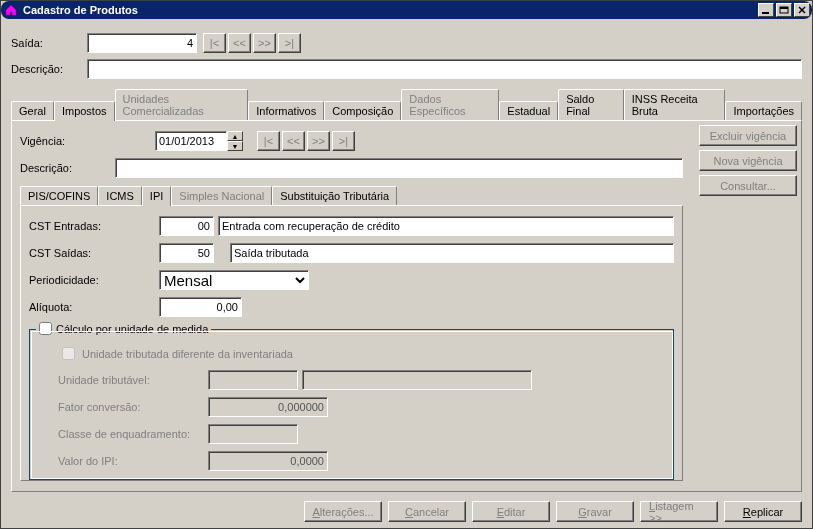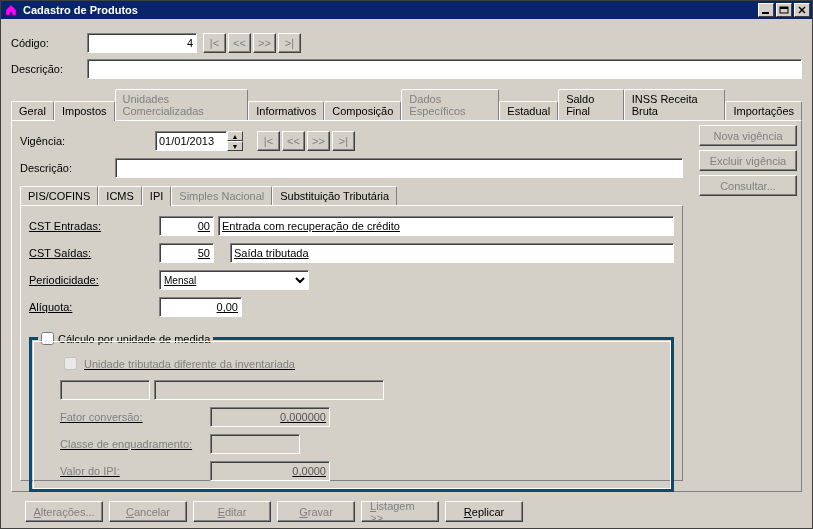--- a/index.html
+++ b/index.html
@@ -1,37 +1,37 @@
 <!DOCTYPE html>
 <html><head>
 <meta charset="utf-8">
 <style>
 * { box-sizing:border-box; -webkit-user-select:none; user-select:none; }
 body { margin:0; padding:0; font-family:Tahoma,Arial,sans-serif; font-size:11px; background:#fff; }
 
 
 .window { position:relative; width:813px; height:529px; background:#d4d0c8; border:1px solid #404040; }
-.titlebar { display:flex; align-items:center; height:18px; background:linear-gradient(#08246b,#3b5998); background:#08246b; color:#fff; font-size:11px; font-weight:bold; }
+.titlebar { display:flex; align-items:center; height:18px; background:linear-gradient(#08246b,#3b5998); background:#08246b; color:#fff; font-size:11px; font-weight:bold;border-radius:8px; }
 .titlebar .home-icon { width:16px; height:16px; margin:0 2px; display:flex; align-items:center; justify-content:center; }
 .titlebar .home-icon svg { width:14px; height:14px; }
 .titlebar .title { flex:1; padding-left:2px; }
 .titlebar .btns { display:flex; margin-right:2px; }
 .titlebar .sysbtn { width:16px; height:14px; margin-left:2px; background:#d4d0c8; border:1px solid #fff; border-right-color:#404040; border-bottom-color:#404040; display:flex; align-items:center; justify-content:center; color:#000; font-family:Arial; font-weight:bold; font-size:10px; }
 
 .client { position:absolute; top:18px; left:0; right:0; bottom:0; padding:4px; }
 
 
 .btn { background:#d4d0c8; border:1px solid #fff; border-right-color:#404040; border-bottom-color:#404040; box-shadow:inset -1px -1px 0 #808080; display:inline-flex; align-items:center; justify-content:center; height:21px; padding:0 8px; cursor:pointer; font-size:11px; }
 .btn.small { height:20px; width:23px; padding:0; }
 .btn.disabled { color:#808080; cursor:default; }
 .btn u { text-decoration:underline; }
 
 input.text, .text { background:#fff; border:1px solid #808080; border-right-color:#fff; border-bottom-color:#fff; box-shadow:inset 1px 1px 0 #404040; height:20px; padding:0 3px; font-family:inherit; font-size:11px; }
 .text.ro { background:#d4d0c8; }
-select.sel { background:#fff; border:1px solid #808080; border-right-color:#fff; border-bottom-color:#fff; box-shadow:inset 1px 1px 0 #404040; height:20px; font-family:inherit; font-size:10px; }
+select.sel { background:#fff; border:1px solid #808080; border-right-color:#fff; border-bottom-color:#fff; box-shadow:inset 1px 1px 0 #404040; height:20px; font-family:inherit; font-size:15px; }
 
 
 .toprow { display:flex; align-items:center; margin:10px 6px 6px 6px; }
 .label { margin-right:4px; }
 .navbtns { display:inline-flex; margin-left:6px; }
 .navbtns .btn.small { margin-right:2px; }
 
 .descrow { display:flex; align-items:center; margin:4px 6px 10px 6px; }
 .descrow input { flex:1; }
 
@@ -42,35 +42,35 @@
 .tab.disabled { color:#808080; cursor:default; }
 .tabpage { margin:0 6px 0 6px; border:1px solid #fff; border-right-color:#808080; border-bottom-color:#808080; padding:10px 8px 8px 8px; position:relative; }
 
 
 .row { display:flex; align-items:center; margin-bottom:7px; }
 .row .lbl { width:95px; }
 .row .lbl2 { width:150px; }
 
 
 .subtabs { display:flex; align-items:center; margin-top:4px; }
-.subpage { border:1px solid #fff; border-right-color:#808080; border-bottom-color:#808080; padding:10px 8px 10px 8px;text-decoration:underline; }
-
-
-.fs { border:3px solid #0c4a6e; padding:8px 8px 8px 8px; position:relative; margin-top:20px; }
+.subpage { border:1px solid #fff; border-right-color:#808080; border-bottom-color:#808080; padding:10px 8px 10px 8px; }
+
+
+.fs { border:1px solid #0c4a6e; padding:8px 8px 8px 8px; position:relative; margin-top:12px; }
 .fs::after{ content:""; position:absolute; inset:1px 0 0 1px; border:1px solid #fff; pointer-events:none;}
 .fs-title { position:absolute; top:-8px; left:6px; background:#d4d0c8; padding:0 3px; display:flex; align-items:center; }
 .fs-title input[type=checkbox]{ margin:0 4px 0 0; }
 .fs .row .lbl2 { color:#808080; }
 
 
 .rightbtns { position:absolute; top:4px; right:4px; display:flex; flex-direction:column; }
 .rightbtns .btn { width:98px; margin-bottom:4px; justify-content:center; font-size:11px; }
 
 
-.footer { position:absolute; left:0; right:0; bottom:6px; display:flex; justify-content:flex-start; padding:0 18px; }
+.footer { position:absolute; left:0; right:0; bottom:6px; display:flex; justify-content:flex-end; padding:0 10px; }
 .footer .btn { width:78px; margin-left:6px; justify-content:center; }
 
 
 .datewrap { display:flex; align-items:stretch;margin-left:40px; }
 .datewrap input { width:72px; }
 .spin { display:flex; flex-direction:column; }
 .spin .sbtn { width:16px; height:10px; border:1px solid #fff; border-right-color:#404040; border-bottom-color:#404040; background:#d4d0c8; font-size:7px; display:flex; align-items:center; justify-content:center; }
 
 
 .aright { text-align:right; }
@@ -103,21 +103,21 @@
             <line x1="2" y1="1" x2="8" y2="7" stroke="#000" stroke-width="1.5"></line>
             <line x1="8" y1="1" x2="2" y2="7" stroke="#000" stroke-width="1.5"></line>
           </svg>
         </div>
   </div>
  </div>
 
  <div class="client">
 
   <div class="toprow">
-   <span class="label" style="width:72px">Código:</span>
+   <span class="label" style="width:72px">Saída:</span>
    <input class="text aright" style="width: 110px;" value="4">
    <div class="navbtns">
     <div class="btn small disabled">
             <span>|&lt;</span>
           </div>
     <div class="btn small disabled">
             <span>&lt;&lt;</span>
           </div>
     <div class="btn small disabled">
             <span>&gt;&gt;</span>
@@ -143,24 +143,24 @@
         <div class="tab">Estadual</div>
         <div class="tab">Saldo Final</div>
         <div class="tab">INSS Receita Bruta</div>
         <div class="tab">Importações</div>
       </div>
 
   <div class="tabpage" style="height:372px">
 
     <div class="rightbtns">
      <div class="btn disabled">
+            <span>Excluir vigência</span>
+          </div>
+     <div class="btn disabled">
             <span>Nova vigência</span>
-          </div>
-     <div class="btn disabled">
-            <span>Excluir vigência</span>
           </div>
      <div class="btn disabled">
             <span>Consultar...</span>
           </div>
     </div>
 
     <div class="row">
      <span class="lbl">Vigência:</span>
      <div class="datewrap">
       <input class="text" value="01/01/2013" style="">
@@ -228,20 +228,21 @@
        <input type="checkbox" style="">
        <span>Cálculo por unidade de medida</span>
       </div>
 
       <div class="row" style="margin-left:20px; margin-top:6px">
        <input type="checkbox" disabled="" style="">
        <span style="margin-left:4px; color:#808080">Unidade tributada diferente da inventariada</span>
       </div>
 
       <div class="row" style="margin-left:20px">
+       <span class="lbl2">Unidade tributável:</span>
        <input class="text ro" style="width: 90px;" disabled="" value="">
        <input class="text ro" style="flex: 1 1 0%; margin-left: 4px; max-width: 230px;" disabled="" value="">
       </div>
 
       <div class="row" style="margin-left:20px">
        <span class="lbl2">Fator conversão:</span>
        <input class="text ro aright" style="width: 120px;" disabled="" value="0,000000">
       </div>
 
       <div class="row" style="margin-left:20px">

